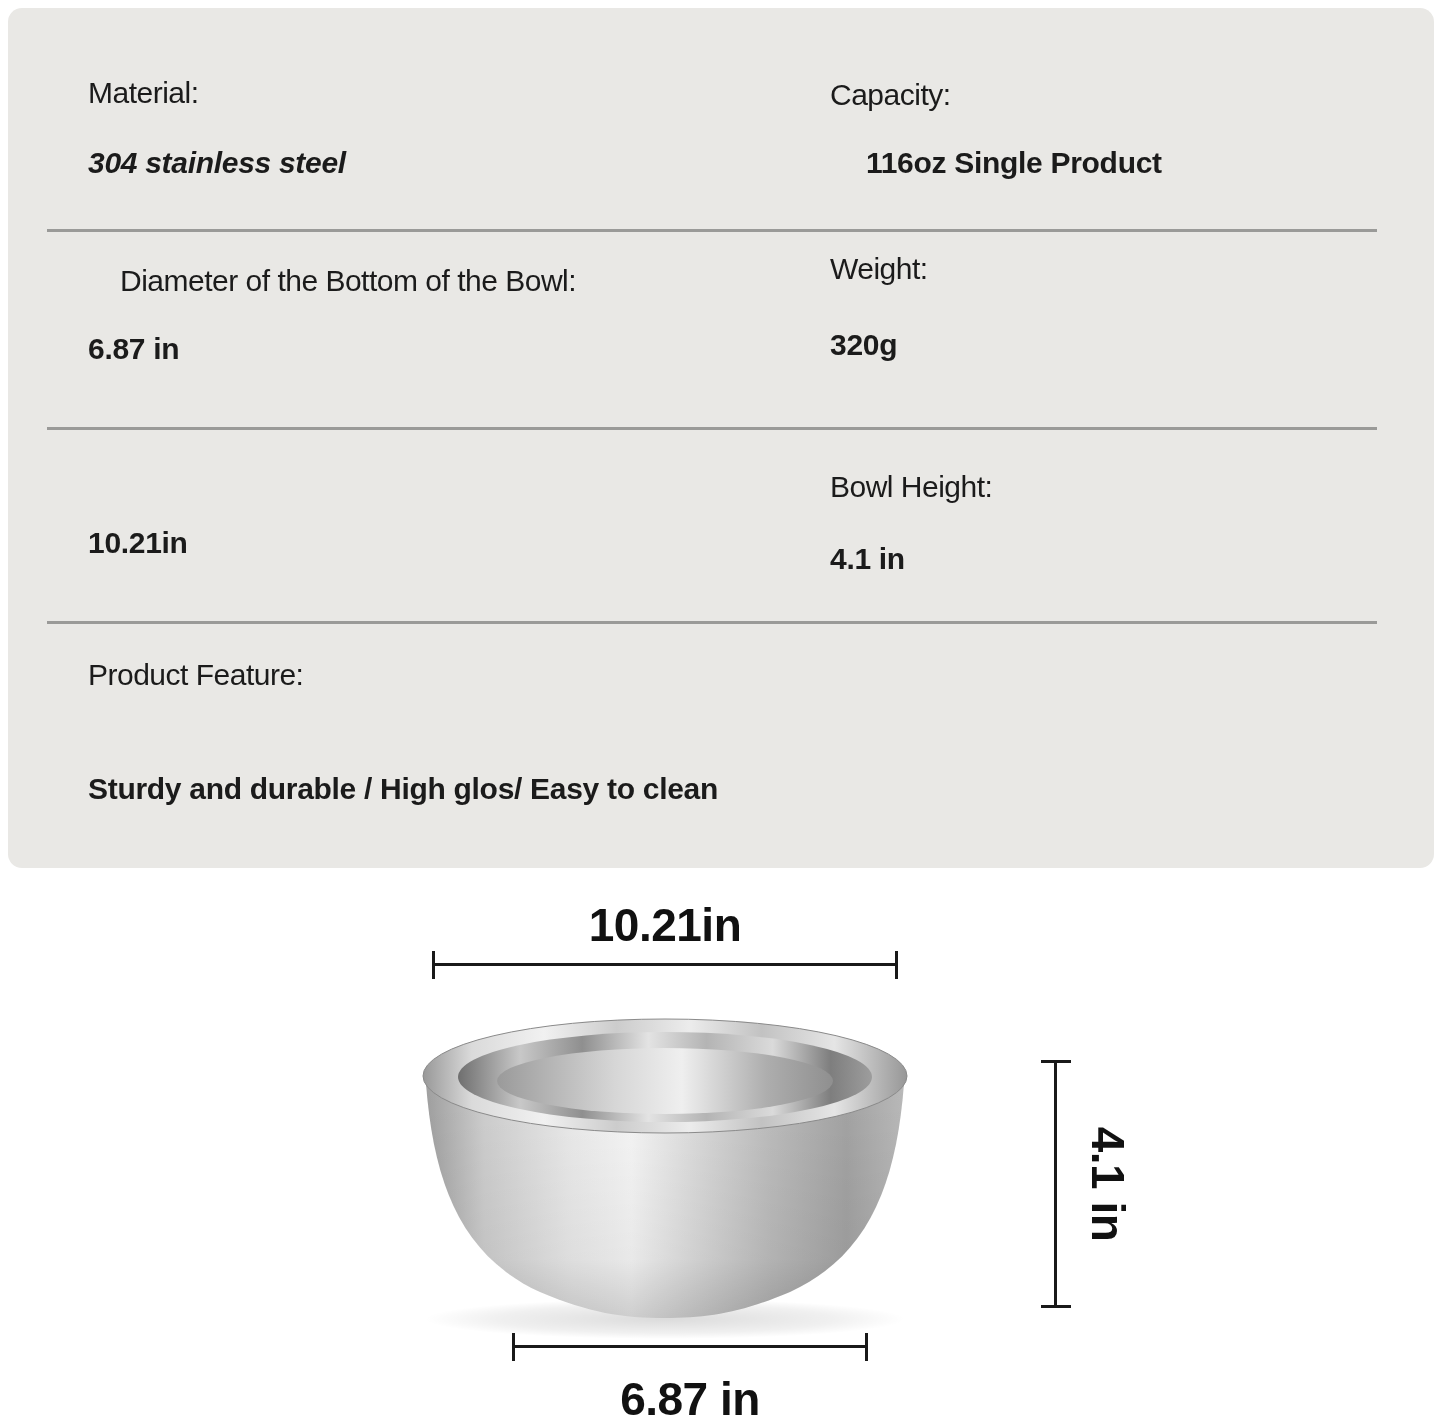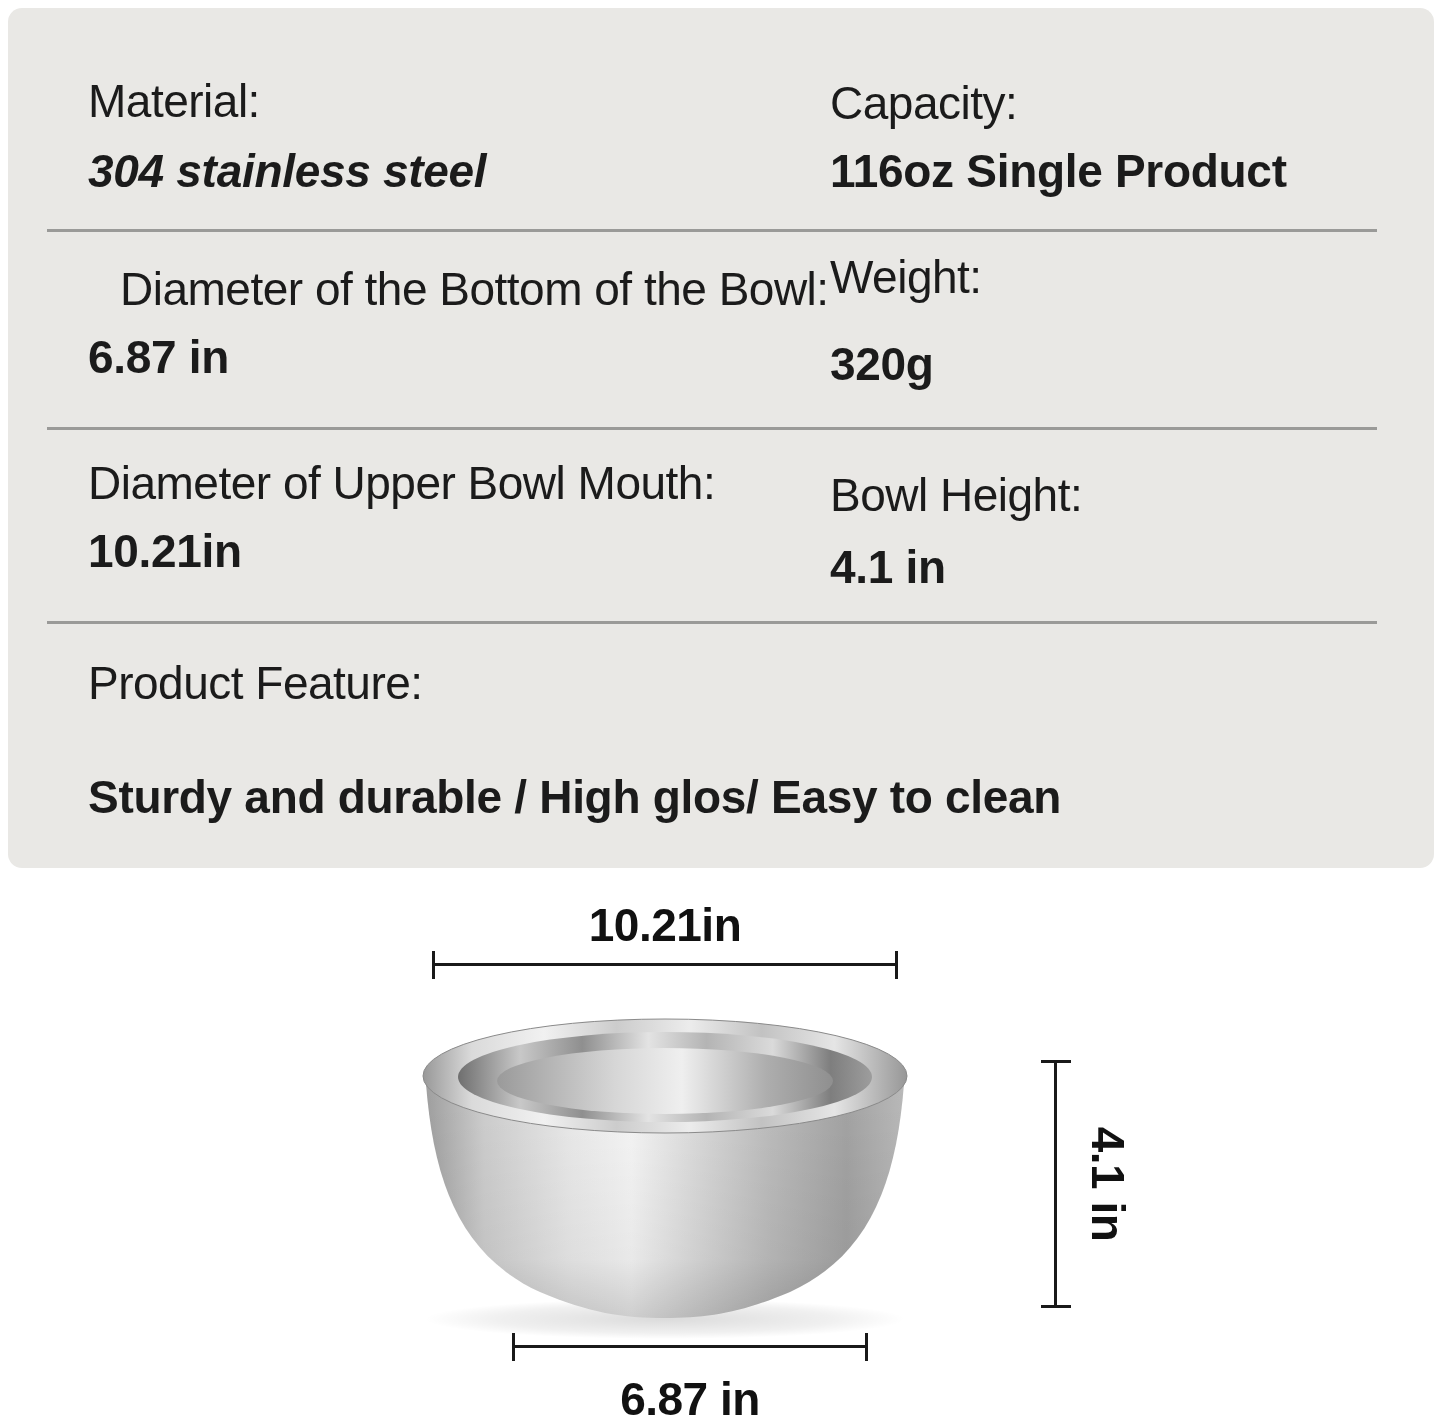--- a/index.html
+++ b/index.html
@@ -13,21 +13,21 @@
   }
   
   .spec-panel{
     position:absolute;left:8px;top:8px;
     width:1426px;height:860px;
     background:#e9e8e5;
     border-radius:14px;
   }
   .cell{
     position:absolute;
-    font-size:46px;
+    font-size:30px;
     line-height:1.1;
     letter-spacing:-0.5px;
     white-space:nowrap;
     color:#1b1b1b;
   }
   .cell.value{font-weight:700;letter-spacing:-0.3px;}
   .col-left{left:80px;}
   .col-right{left:822px;}
   .divider{
     position:absolute;left:39px;width:1330px;height:3px;
@@ -61,32 +61,31 @@
 </head>
 <body>
 
 <div class="canvas">
 
   <section class="spec-panel">
 
     <div class="cell label col-left" style="top:68px;">Material:</div>
     <div class="cell value col-left" style="top:138px;font-style:italic;">304 stainless steel</div>
     <div class="cell label col-right" style="top:70px;">Capacity:</div>
-    <div class="cell value col-right" style="top:138px;">116oz Single Product</div>
+    <div class="cell value col-right" style="top:138px;margin-left:36px;">116oz Single Product</div>
 
     <div class="divider" style="top:221px;"></div>
 
     <div class="cell label col-left" style="top:256px;margin-left:32px;">Diameter of the Bottom of the Bowl:</div>
     <div class="cell value col-left" style="top:324px;">6.87 in</div>
     <div class="cell label col-right" style="top:244px;">Weight:</div>
-    <div class="cell value col-right" style="top:331px;">320g</div>
+    <div class="cell value col-right" style="top:320px;">320g</div>
 
     <div class="divider" style="top:419px;"></div>
 
-    <div class="cell label col-left" style="top:450px;">Diameter of Upper Bowl Mouth:</div>
     <div class="cell value col-left" style="top:518px;">10.21in</div>
     <div class="cell label col-right" style="top:462px;">Bowl Height:</div>
     <div class="cell value col-right" style="top:534px;">4.1 in</div>
 
     <div class="divider" style="top:613px;"></div>
 
     <div class="cell label col-left" style="top:650px;">Product Feature:</div>
     <div class="cell value col-left" style="top:720px;margin-top:44px;">Sturdy and durable / High glos/ Easy to clean</div>
 
   </section>

